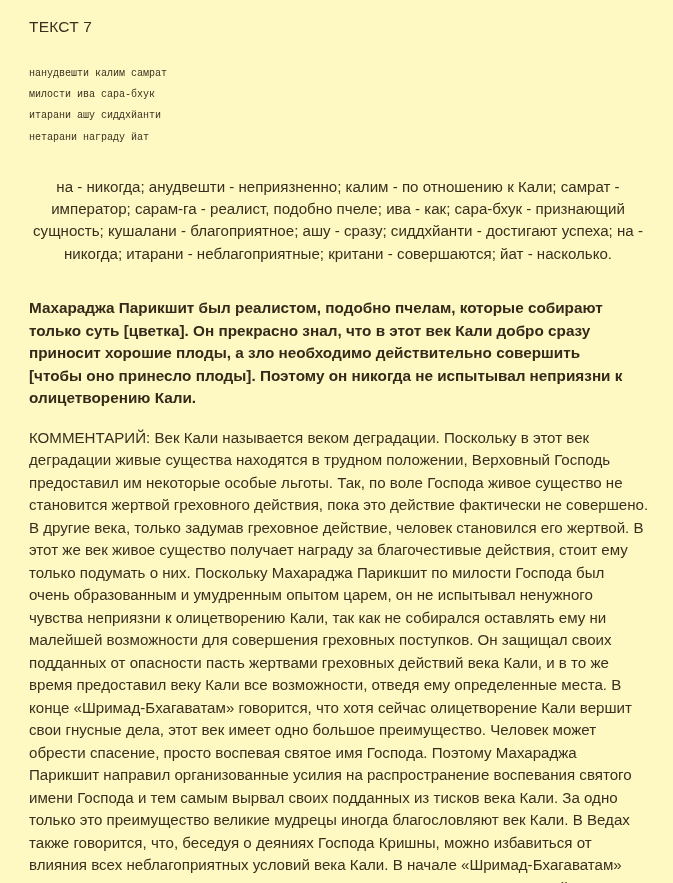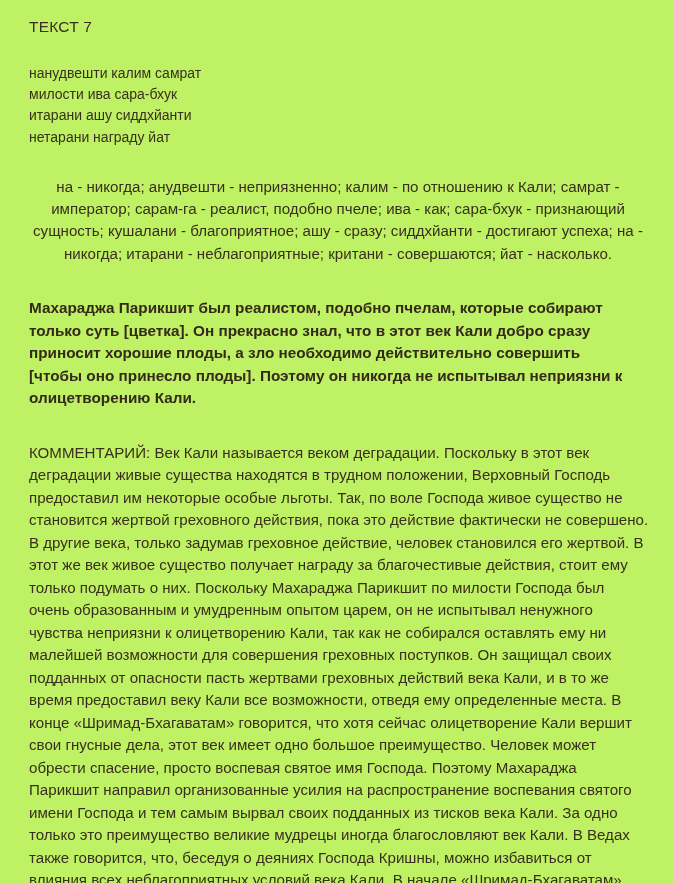--- a/index.html
+++ b/index.html
@@ -12,55 +12,56 @@
     height: 883px;
     background: #f8e3a6;
     font-family: "Liberation Sans", "DejaVu Sans", sans-serif;
     color: #3a2e1e;
     overflow: hidden;
   }
   .page {
     position: relative;
     width: 673px;
     height: 883px;
-    background: #bef264;
+    background: #fef9c3;
     box-sizing: border-box;
     padding: 17px 18px 0 29px;
   }
   .chapter-heading {
     font-size: 15.5px;
     line-height: 20px;
     letter-spacing: 0.2px;
     color: #3a2e1e;
     margin: 0 0 26px 0;
     font-weight: normal;
   }
   .verse {
     margin: 0 0 28px 0;
   }
   .verse-line {
-    font-size: 14px;
+    font-size: 10px;
     line-height: 21.2px;
     color: #3a2e1e;
     white-space: pre;
+    font-family: Liberation Mono, monospace;
   }
   .synonyms {
     font-size: 15.1px;
     line-height: 22.3px;
     color: #3a2e1e;
     margin: 0 0 32px 0;
     padding-right: 8px;
     text-align: center;
   }
   .translation {
     font-size: 15.3px;
     line-height: 22.6px;
     font-weight: bold;
     color: #35291a;
-    margin: 0 0 32px 0;
+    margin: 0 0 17px 0;
     padding-right: 20px;
   }
   .purport {
     font-size: 15.1px;
     line-height: 22.5px;
     color: #3a2e1e;
     margin: 0;
     padding-right: 6px;
   }
 </style>

